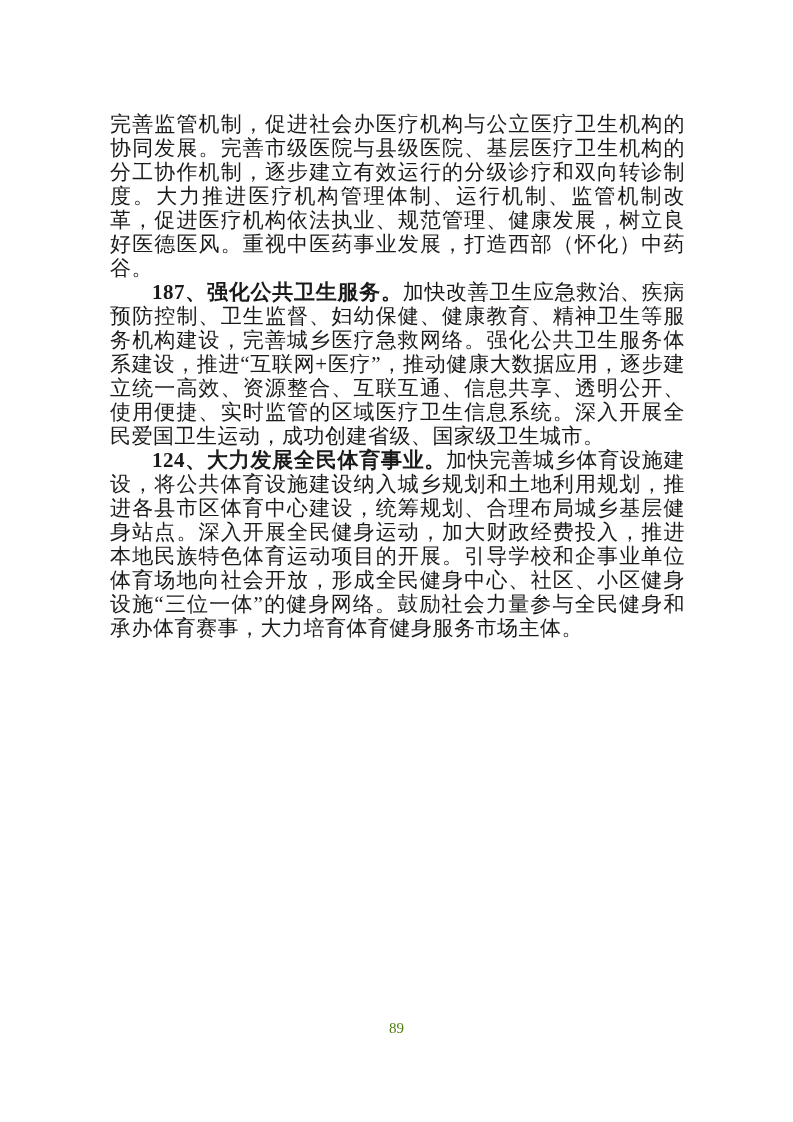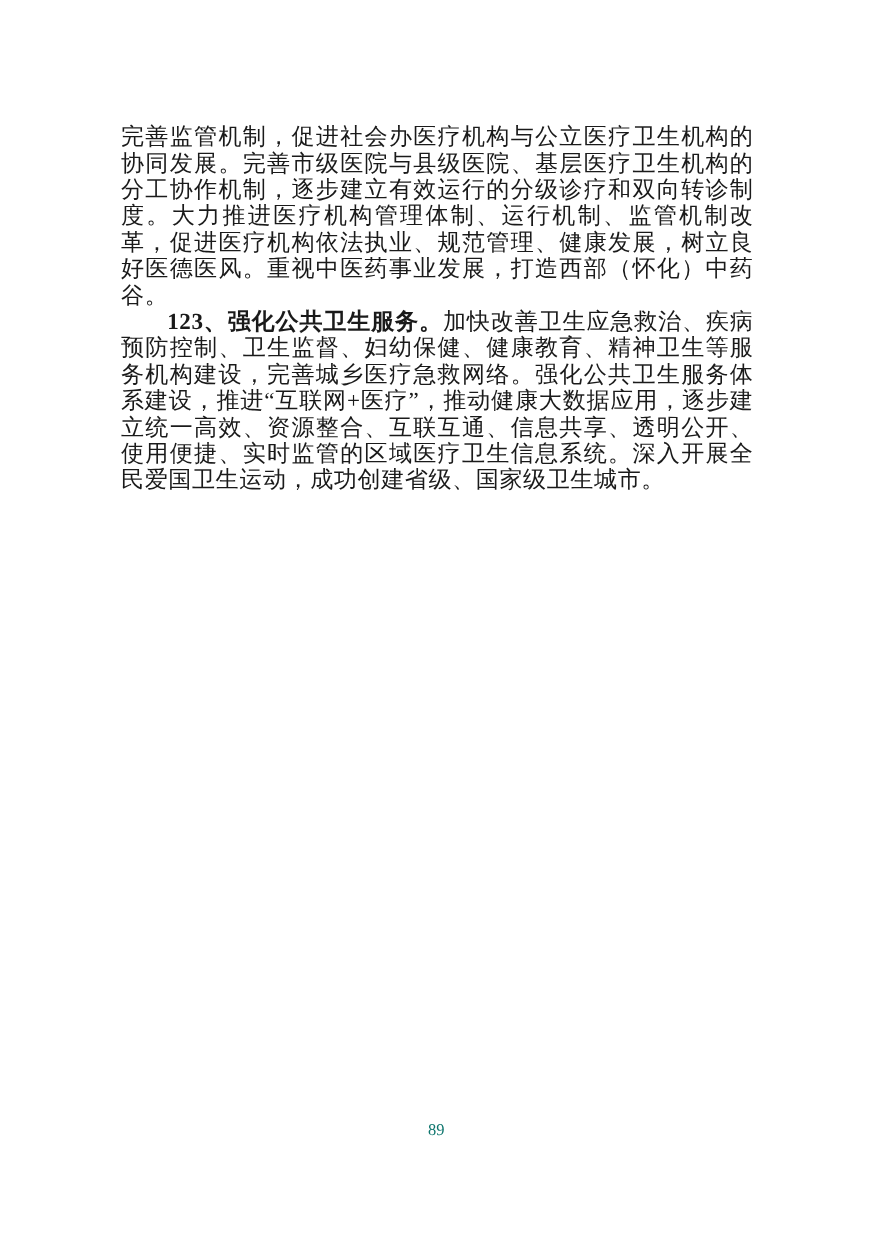--- a/index.html
+++ b/index.html
@@ -33,28 +33,31 @@
   .para .heading {
     font-weight: bold;
   }
   .page-number {
     position: absolute;
     top: 1020px;
     left: 0;
     width: 793px;
     text-align: center;
     font-size: 15px;
-    color: #0f766e;
+    color: #4d7c0f;
   }
 </style>
 </head>
 <body>
 
 <div class="doc-page">
   <p class="para">
     <span>完善监管机制，促进社会办医疗机构与公立医疗卫生机构的协同发展。完善市级医院与县级医院、基层医疗卫生机构的分工协作机制，逐步建立有效运行的分级诊疗和双向转诊制度。大力推进医疗机构管理体制、运行机制、监管机制改革，促进医疗机构依法执业、规范管理、健康发展，树立良好医德医风。重视中医药事业发展，打造西部（怀化）中药谷。</span>
   </p>
   <p class="para indent">
-    <span class="heading">123、强化公共卫生服务。</span><span>加快改善卫生应急救治、疾病预防控制、卫生监督、妇幼保健、健康教育、精神卫生等服务机构建设，完善城乡医疗急救网络。强化公共卫生服务体系建设，推进“互联网+医疗”，推动健康大数据应用，逐步建立统一高效、资源整合、互联互通、信息共享、透明公开、使用便捷、实时监管的区域医疗卫生信息系统。深入开展全民爱国卫生运动，成功创建省级、国家级卫生城市。</span>
+    <span class="heading">187、强化公共卫生服务。</span><span>加快改善卫生应急救治、疾病预防控制、卫生监督、妇幼保健、健康教育、精神卫生等服务机构建设，完善城乡医疗急救网络。强化公共卫生服务体系建设，推进“互联网+医疗”，推动健康大数据应用，逐步建立统一高效、资源整合、互联互通、信息共享、透明公开、使用便捷、实时监管的区域医疗卫生信息系统。深入开展全民爱国卫生运动，成功创建省级、国家级卫生城市。</span>
+  </p>
+  <p class="para indent">
+    <span class="heading">124、大力发展全民体育事业。</span><span>加快完善城乡体育设施建设，将公共体育设施建设纳入城乡规划和土地利用规划，推进各县市区体育中心建设，统筹规划、合理布局城乡基层健身站点。深入开展全民健身运动，加大财政经费投入，推进本地民族特色体育运动项目的开展。引导学校和企事业单位体育场地向社会开放，形成全民健身中心、社区、小区健身设施“三位一体”的健身网络。鼓励社会力量参与全民健身和承办体育赛事，大力培育体育健身服务市场主体。</span>
   </p>
 </div>
 
 <div class="page-number">89</div>
 
 </body></html>

